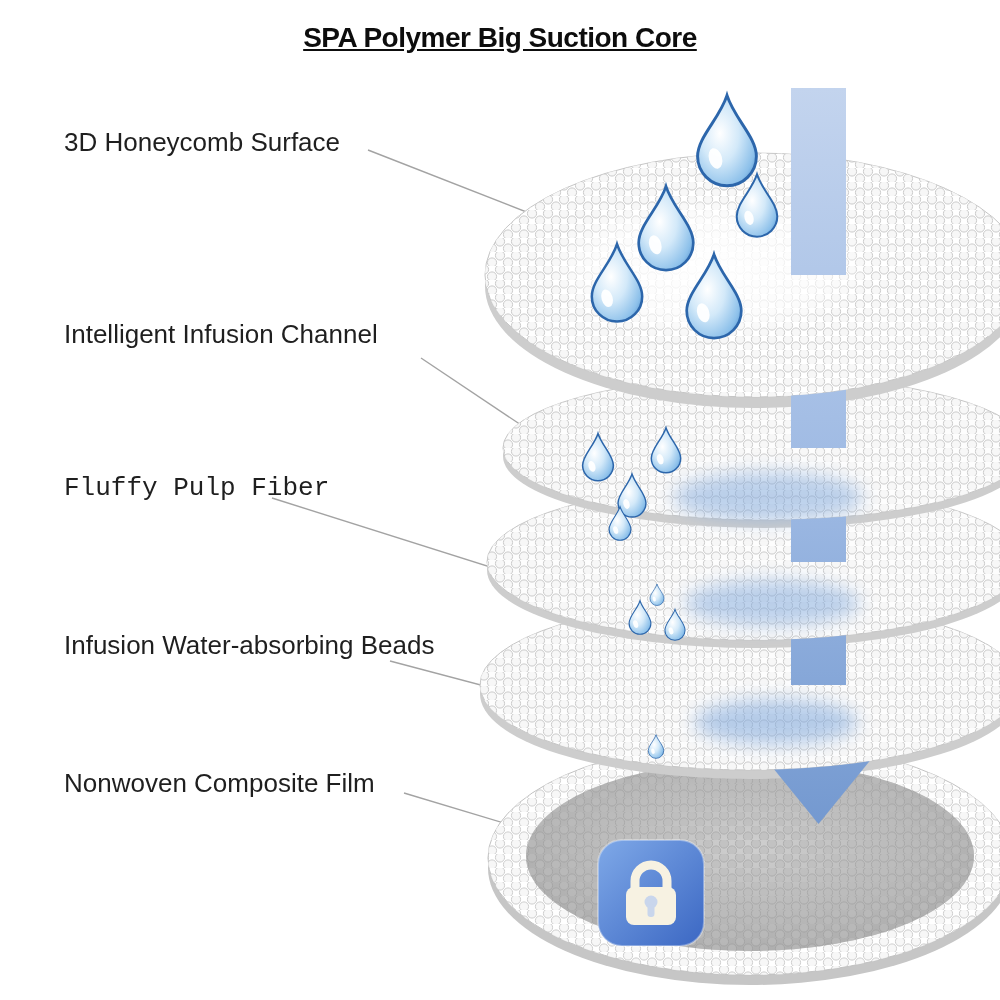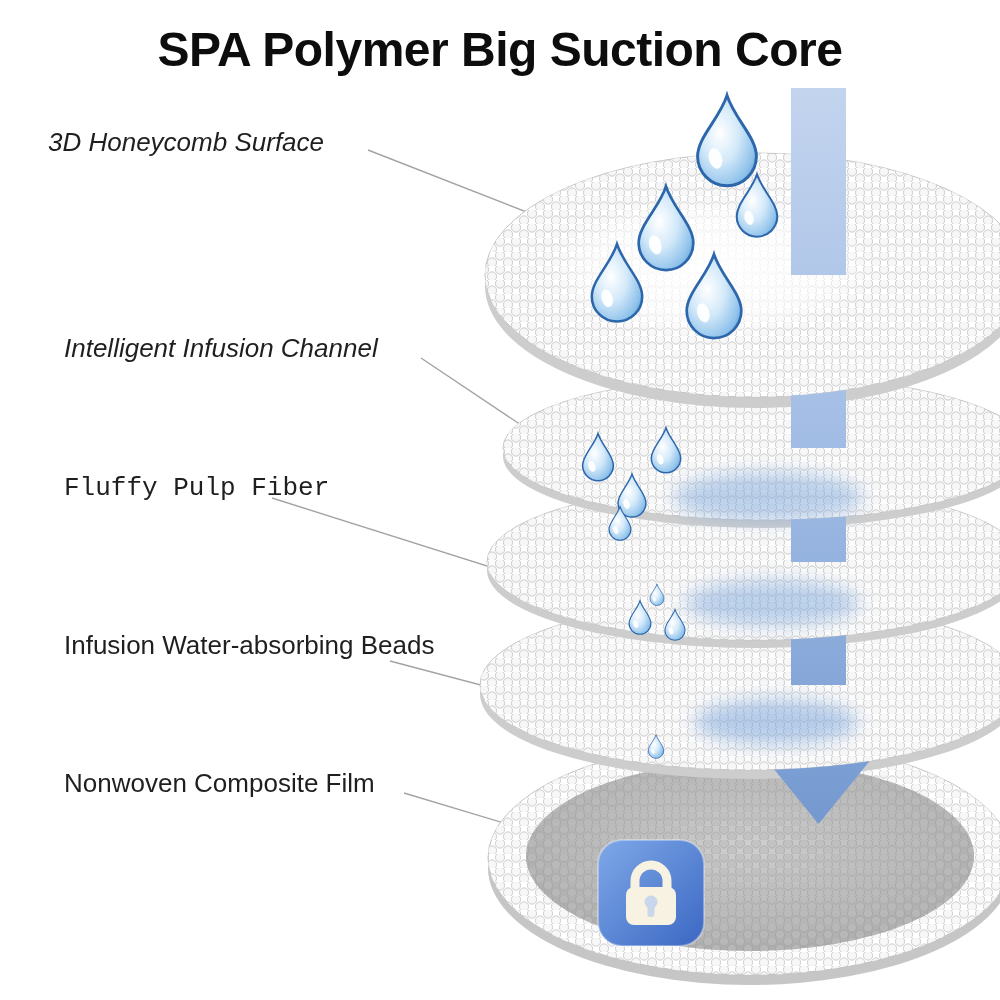--- a/index.html
+++ b/index.html
@@ -5,30 +5,31 @@
   html, body { margin: 0; padding: 0; }
   body {
     width: 1000px; height: 1000px;
     background: #ffffff;
     position: relative; overflow: hidden;
     font-family: "Liberation Sans", sans-serif;
   }
   .title {
     position: absolute; top: 22px; left: 0; width: 100%;
     text-align: center;
-    font-size: 48px; font-weight: 700; color: #0d0d0d;
+    font-size: 28px; font-weight: 700; color: #0d0d0d;
     letter-spacing: -0.5px;
+    text-decoration: underline;
   }
   .layer-label {
     position: absolute;
     font-size: 26px; color: #1f1f1f;
     white-space: nowrap;
   }
-  #lbl-0 { top: 127px; left: 48px; font-style: italic; }
-  #lbl-1 { top: 333px; left: 64px; font-style: italic; }
+  #lbl-0 { top: 127px; left: 64px; }
+  #lbl-1 { top: 319px; left: 64px; }
   #lbl-2 { top: 473px; left: 64px; font-family: Liberation Mono, monospace; }
   #lbl-3 { top: 630px; left: 64px; }
   #lbl-4 { top: 768px; left: 64px; text-align: center; }
   svg.diagram { position: absolute; top: 0; left: 0; }
 </style>
 </head>
 <body>
 
 <div class="title">SPA Polymer Big Suction Core</div>
 

